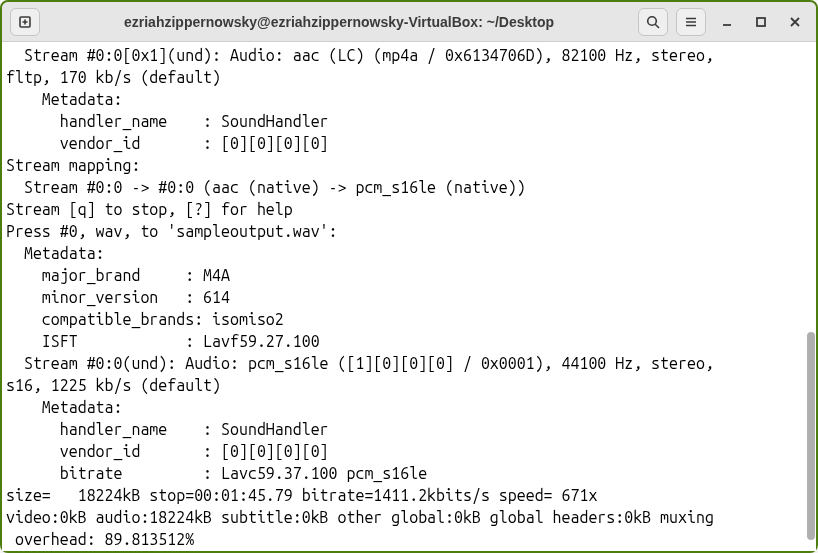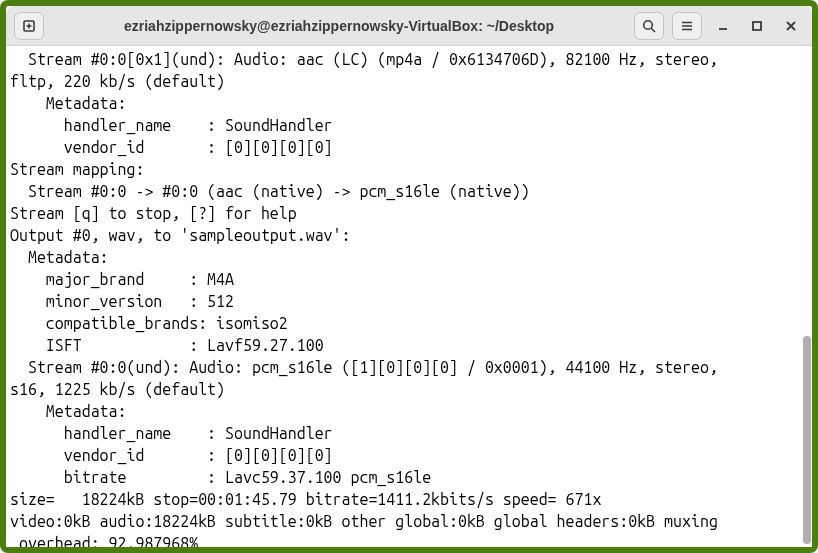--- a/index.html
+++ b/index.html
@@ -1,20 +1,20 @@
 <!DOCTYPE html>
 <html><head>
 <meta charset="utf-8">
 <style>
   * { margin: 0; padding: 0; box-sizing: border-box; }
   html, body { width: 818px; height: 553px; overflow: hidden; font-family: sans-serif; }
   .window {
     width: 818px; height: 553px;
     background: #fafafa;
-    border: 6px solid #4d7c0f;
+    border: 2px solid #4d7c0f;
     border-radius: 8px;
     display: flex; flex-direction: column;
     box-shadow: 0 2px 12px rgba(0,0,0,.15);
   }
   .titlebar {
     height: 40px;
     background: #e6e6e6;
     border-bottom: 1px solid #cfcfcf;
     border-radius: 8px 8px 0 0;
     display: flex; align-items: center; gap: 8px;
@@ -105,42 +105,42 @@
       <div class="win-ctrl">
         <svg viewBox="0 0 14 14">
             <path d="M3 3l8 8M11 3l-8 8"></path>
           </svg>
       </div>
     </div>
   </div>
 
   <div class="terminal-wrap">
     <div class="terminal"><span>  Stream #0:0[0x1](und): Audio: aac (LC) (mp4a / 0x6134706D), 82100 Hz, stereo,</span>
-<span>fltp, 220 kb/s (default)</span>
+<span>fltp, 170 kb/s (default)</span>
 <span>    Metadata:</span>
 <span>      handler_name    : SoundHandler</span>
 <span>      vendor_id       : [0][0][0][0]</span>
 <span>Stream mapping:</span>
 <span>  Stream #0:0 -&gt; #0:0 (aac (native) -&gt; pcm_s16le (native))</span>
 <span>Stream [q] to stop, [?] for help</span>
-<span>Output #0, wav, to 'sampleoutput.wav':</span>
+<span>Press #0, wav, to 'sampleoutput.wav':</span>
 <span>  Metadata:</span>
 <span>    major_brand     : M4A </span>
-<span>    minor_version   : 512</span>
+<span>    minor_version   : 614</span>
 <span>    compatible_brands: isomiso2</span>
 <span>    ISFT            : Lavf59.27.100</span>
 <span>  Stream #0:0(und): Audio: pcm_s16le ([1][0][0][0] / 0x0001), 44100 Hz, stereo,</span>
 <span>s16, 1225 kb/s (default)</span>
 <span>    Metadata:</span>
 <span>      handler_name    : SoundHandler</span>
 <span>      vendor_id       : [0][0][0][0]</span>
 <span>      bitrate         : Lavc59.37.100 pcm_s16le</span>
 <span>size=   18224kB stop=00:01:45.79 bitrate=1411.2kbits/s speed= 671x    </span>
 <span>video:0kB audio:18224kB subtitle:0kB other global:0kB global headers:0kB muxing</span>
-<span> overhead: 92.987968%</span>
+<span> overhead: 89.813512%</span>
 <span class="prompt-user">ezriahzippernowsky@ezriahzippernowsky-VirtualBox</span><span>:</span><span class="prompt-path">~/Desktop</span><span>$</span> <span class="cursor"></span></div>
 
     <div class="scrollbar">
       <div class="scrollbar-thumb"></div>
     </div>
   </div>
 
 </div>
 
 </body></html>

